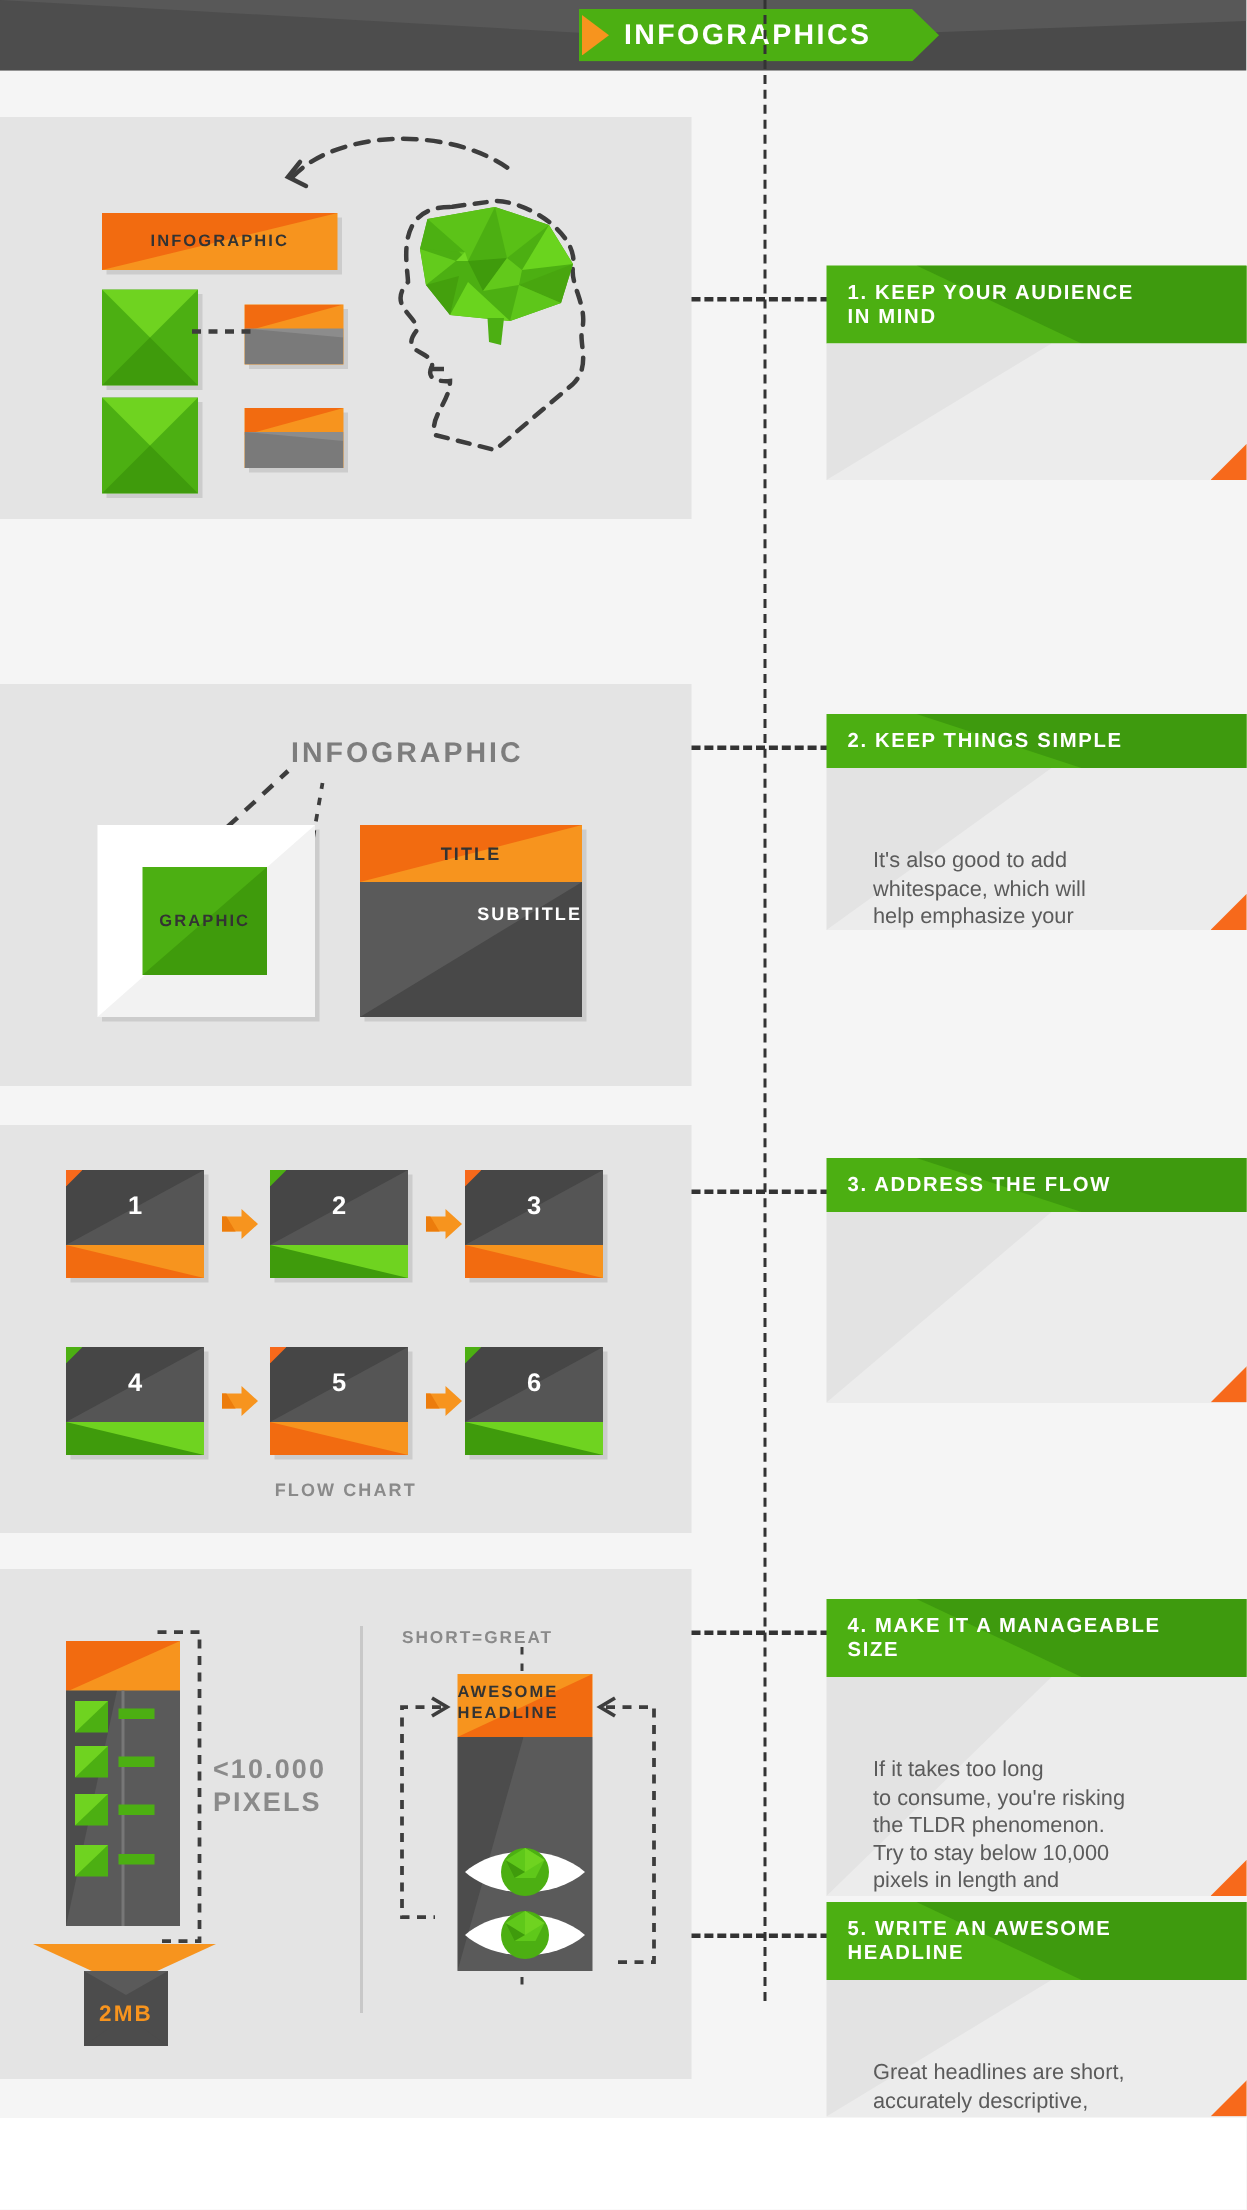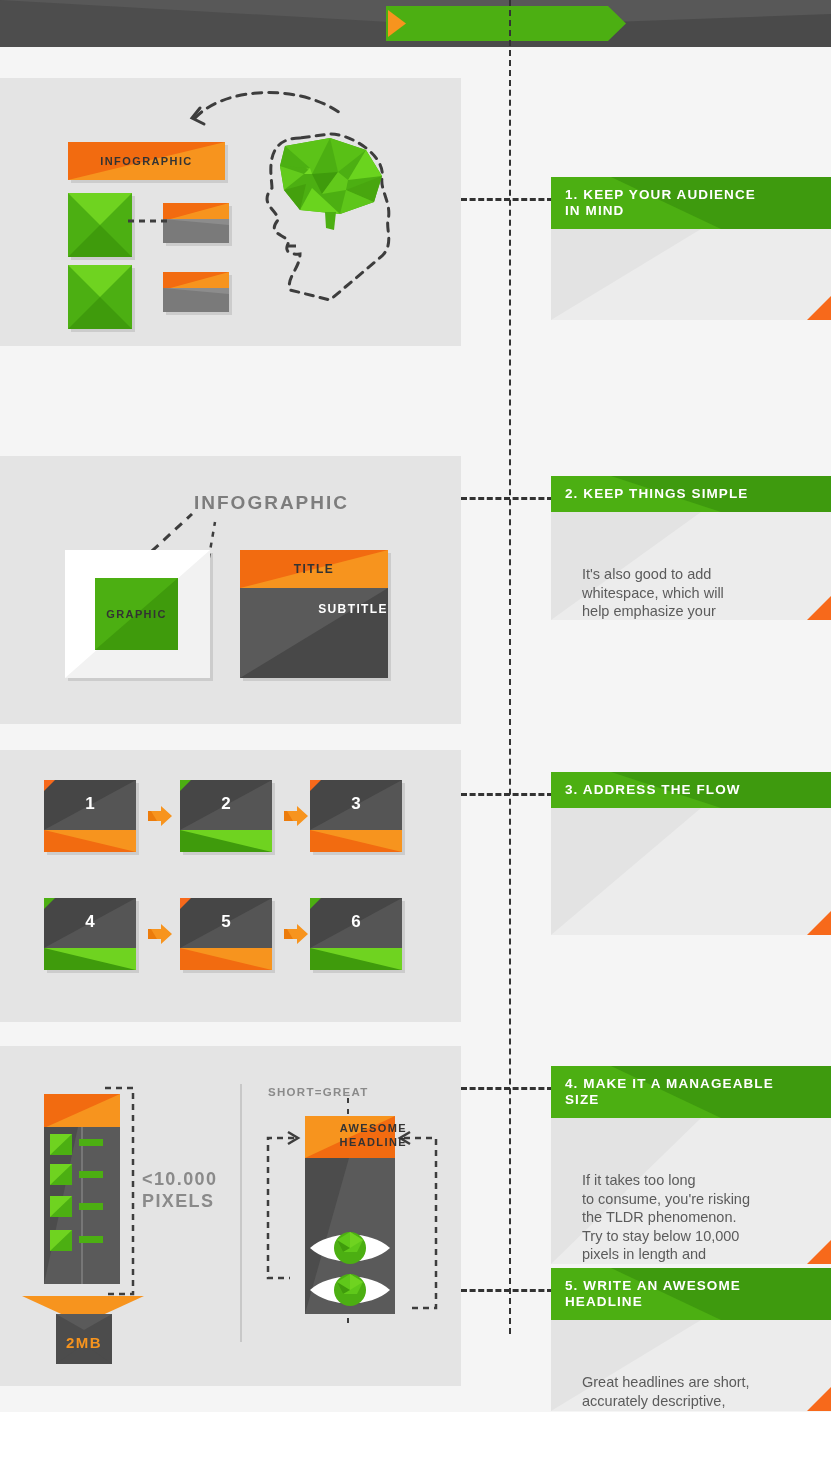--- a/index.html
+++ b/index.html
@@ -124,20 +124,21 @@
 </style>
 </head>
 <body>
 
 <div class="header">
   <div class="wedge-a"></div>
   <div class="wedge-b"></div>
   <div class="hdr-banner">
     <div class="body"></div>
     <div class="tri"></div>
+    <div class="hdr-title">INFOGRAPHICS</div>
   </div>
 </div>
 
 <div class="spine"></div>
 
 <div class="panel p1">
   <svg width="461" height="268" style="position:absolute;left:0;top:0">
     <path d="M195 40 C 225 8, 300 6, 340 35" fill="none" stroke="#3d3d3d" stroke-width="3" stroke-dasharray="9 7" stroke-linecap="round"></path>
     <path d="M200 30 L192 40 L204 46" fill="none" stroke="#3d3d3d" stroke-width="3" stroke-linecap="round"></path>
     <path d="M300 60 C 262 60, 272 100, 272 110 C 258 126, 278 132, 278 142
@@ -287,20 +288,21 @@
   <div class="node shadowed" style="left:310px;top:148px;">
     <div class="top">
           <div class="sh"></div>
         </div>
     <div class="bot" style="background:#6fd320;">
           <div class="sh" style="background:#3f9b0c;"></div>
         </div>
     <div class="nib" style="background:#4caf12;"></div>
     <div class="num">6</div>
   </div>
+  <div class="lbl" style="left:0;top:236px;width:461px;text-align:center;color:#8a8a8a;font-size:12px;">FLOW CHART</div>
 </div>
 
 <div class="panel p4">
 
   <div style="position:absolute;left:44px;top:48px;width:76px;height:190px;background:#f7941e;overflow:hidden;">
     <div style="position:absolute;left:0;top:0;width:76px;height:34px;background:#f26b10;clip-path:polygon(0 0,76px 0,0 34px);"></div>
     <div style="position:absolute;left:0;top:33px;width:76px;height:157px;background:#5a5a5a;"></div>
     <div style="position:absolute;left:0;top:33px;width:76px;height:157px;background:#4c4c4c;clip-path:polygon(0 0,34px 0,0 157px);"></div>
     <div style="position:absolute;left:37px;top:33px;width:1.5px;height:157px;background:#777;"></div>
   </div>
@@ -337,21 +339,21 @@
   <div style="position:absolute;left:240px;top:38px;width:2px;height:258px;background:#c8c8c8;"></div>
 
   <div class="lbl" style="left:268px;top:40px;color:#8a8a8a;font-size:11.5px;letter-spacing:1.3px;">SHORT=GREAT</div>
   <svg width="200" height="250" style="position:absolute;left:258px;top:52px;">
     <line x1="90" y1="0" x2="90" y2="230" stroke="#3d3d3d" stroke-width="2" stroke-dasharray="5 6"></line>
   </svg>
 
   <div style="position:absolute;left:305px;top:70px;width:90px;height:42px;background:#f7941e;overflow:hidden;">
     <div style="position:absolute;inset:0;background:#f26b10;clip-path:polygon(90px 0,90px 42px,0 42px);"></div>
   </div>
-  <div class="lbl" style="left:305px;top:75px;width:102px;text-align:right;color:#333;font-size:11px;line-height:14px;white-space:pre-line;z-index:4;">AWESOME
+  <div class="lbl" style="left:305px;top:75px;width:102px;text-align:left;color:#333;font-size:11px;line-height:14px;white-space:pre-line;z-index:4;">AWESOME
 HEADLINE</div>
   <div style="position:absolute;left:305px;top:112px;width:90px;height:156px;background:#5a5a5a;overflow:hidden;">
     <div style="position:absolute;inset:0;background:#4c4c4c;clip-path:polygon(0 0,44px 0,0 156px);"></div>
   </div>
   <svg width="90" height="80" style="position:absolute;left:305px;top:182px;z-index:5;">
     <g>
       <path d="M5 20 C 25 2, 65 2, 85 20 C 65 38, 25 38, 5 20 Z" fill="#ffffff"></path>
       <circle cx="45" cy="20" r="16" fill="#4caf12"></circle>
       <polygon points="45,4 58,12 52,24 38,24 32,12" fill="#5fc81a"></polygon>
       <polygon points="45,4 58,12 45,20" fill="#6fd320"></polygon>

